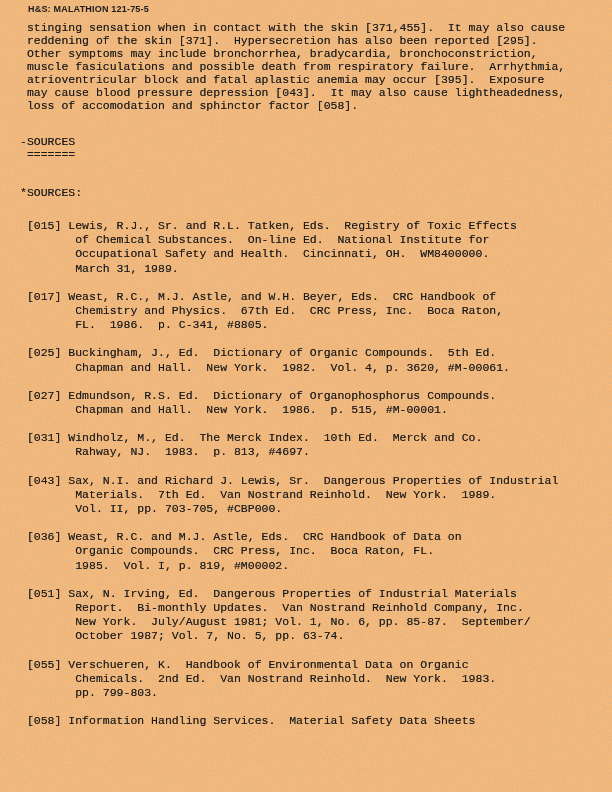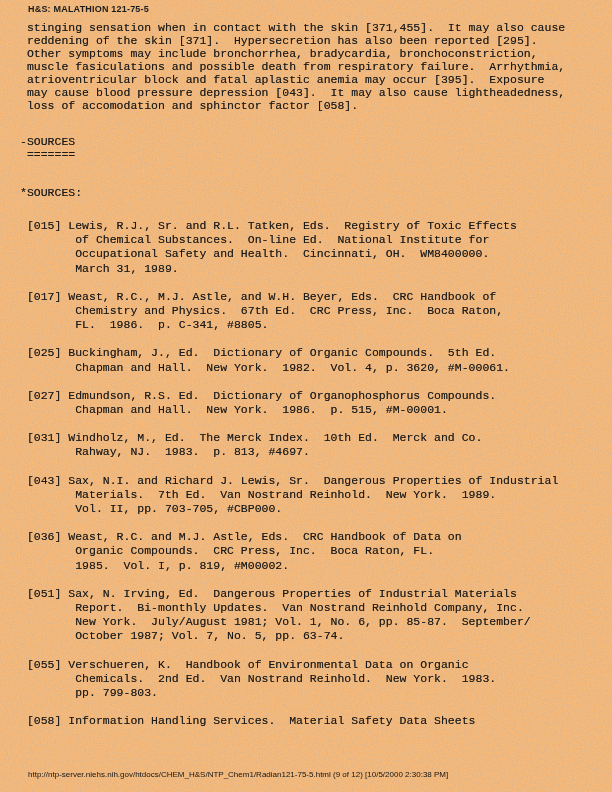--- a/index.html
+++ b/index.html
@@ -122,17 +122,14 @@
         Report.  Bi-monthly Updates.  Van Nostrand Reinhold Company, Inc.
         New York.  July/August 1981; Vol. 1, No. 6, pp. 85-87.  September/
         October 1987; Vol. 7, No. 5, pp. 63-74.</pre>
         <pre class="mono ref"> [055] Verschueren, K.  Handbook of Environmental Data on Organic
         Chemicals.  2nd Ed.  Van Nostrand Reinhold.  New York.  1983.
         pp. 799-803.</pre>
         <pre class="mono ref"> [058] Information Handling Services.  Material Safety Data Sheets</pre>
       </div>
   </main>
 
-  <footer class="ftr">
-    <span>http://ntp-server.niehs.nih.gov/htdocs/CHEM_H&amp;S/NTP_Chem1/Radian121-75-5.html (9 of 12) [10/5/2000 2:30:38 PM]</span>
-  </footer>
 
 </div>
 
 </body></html>

